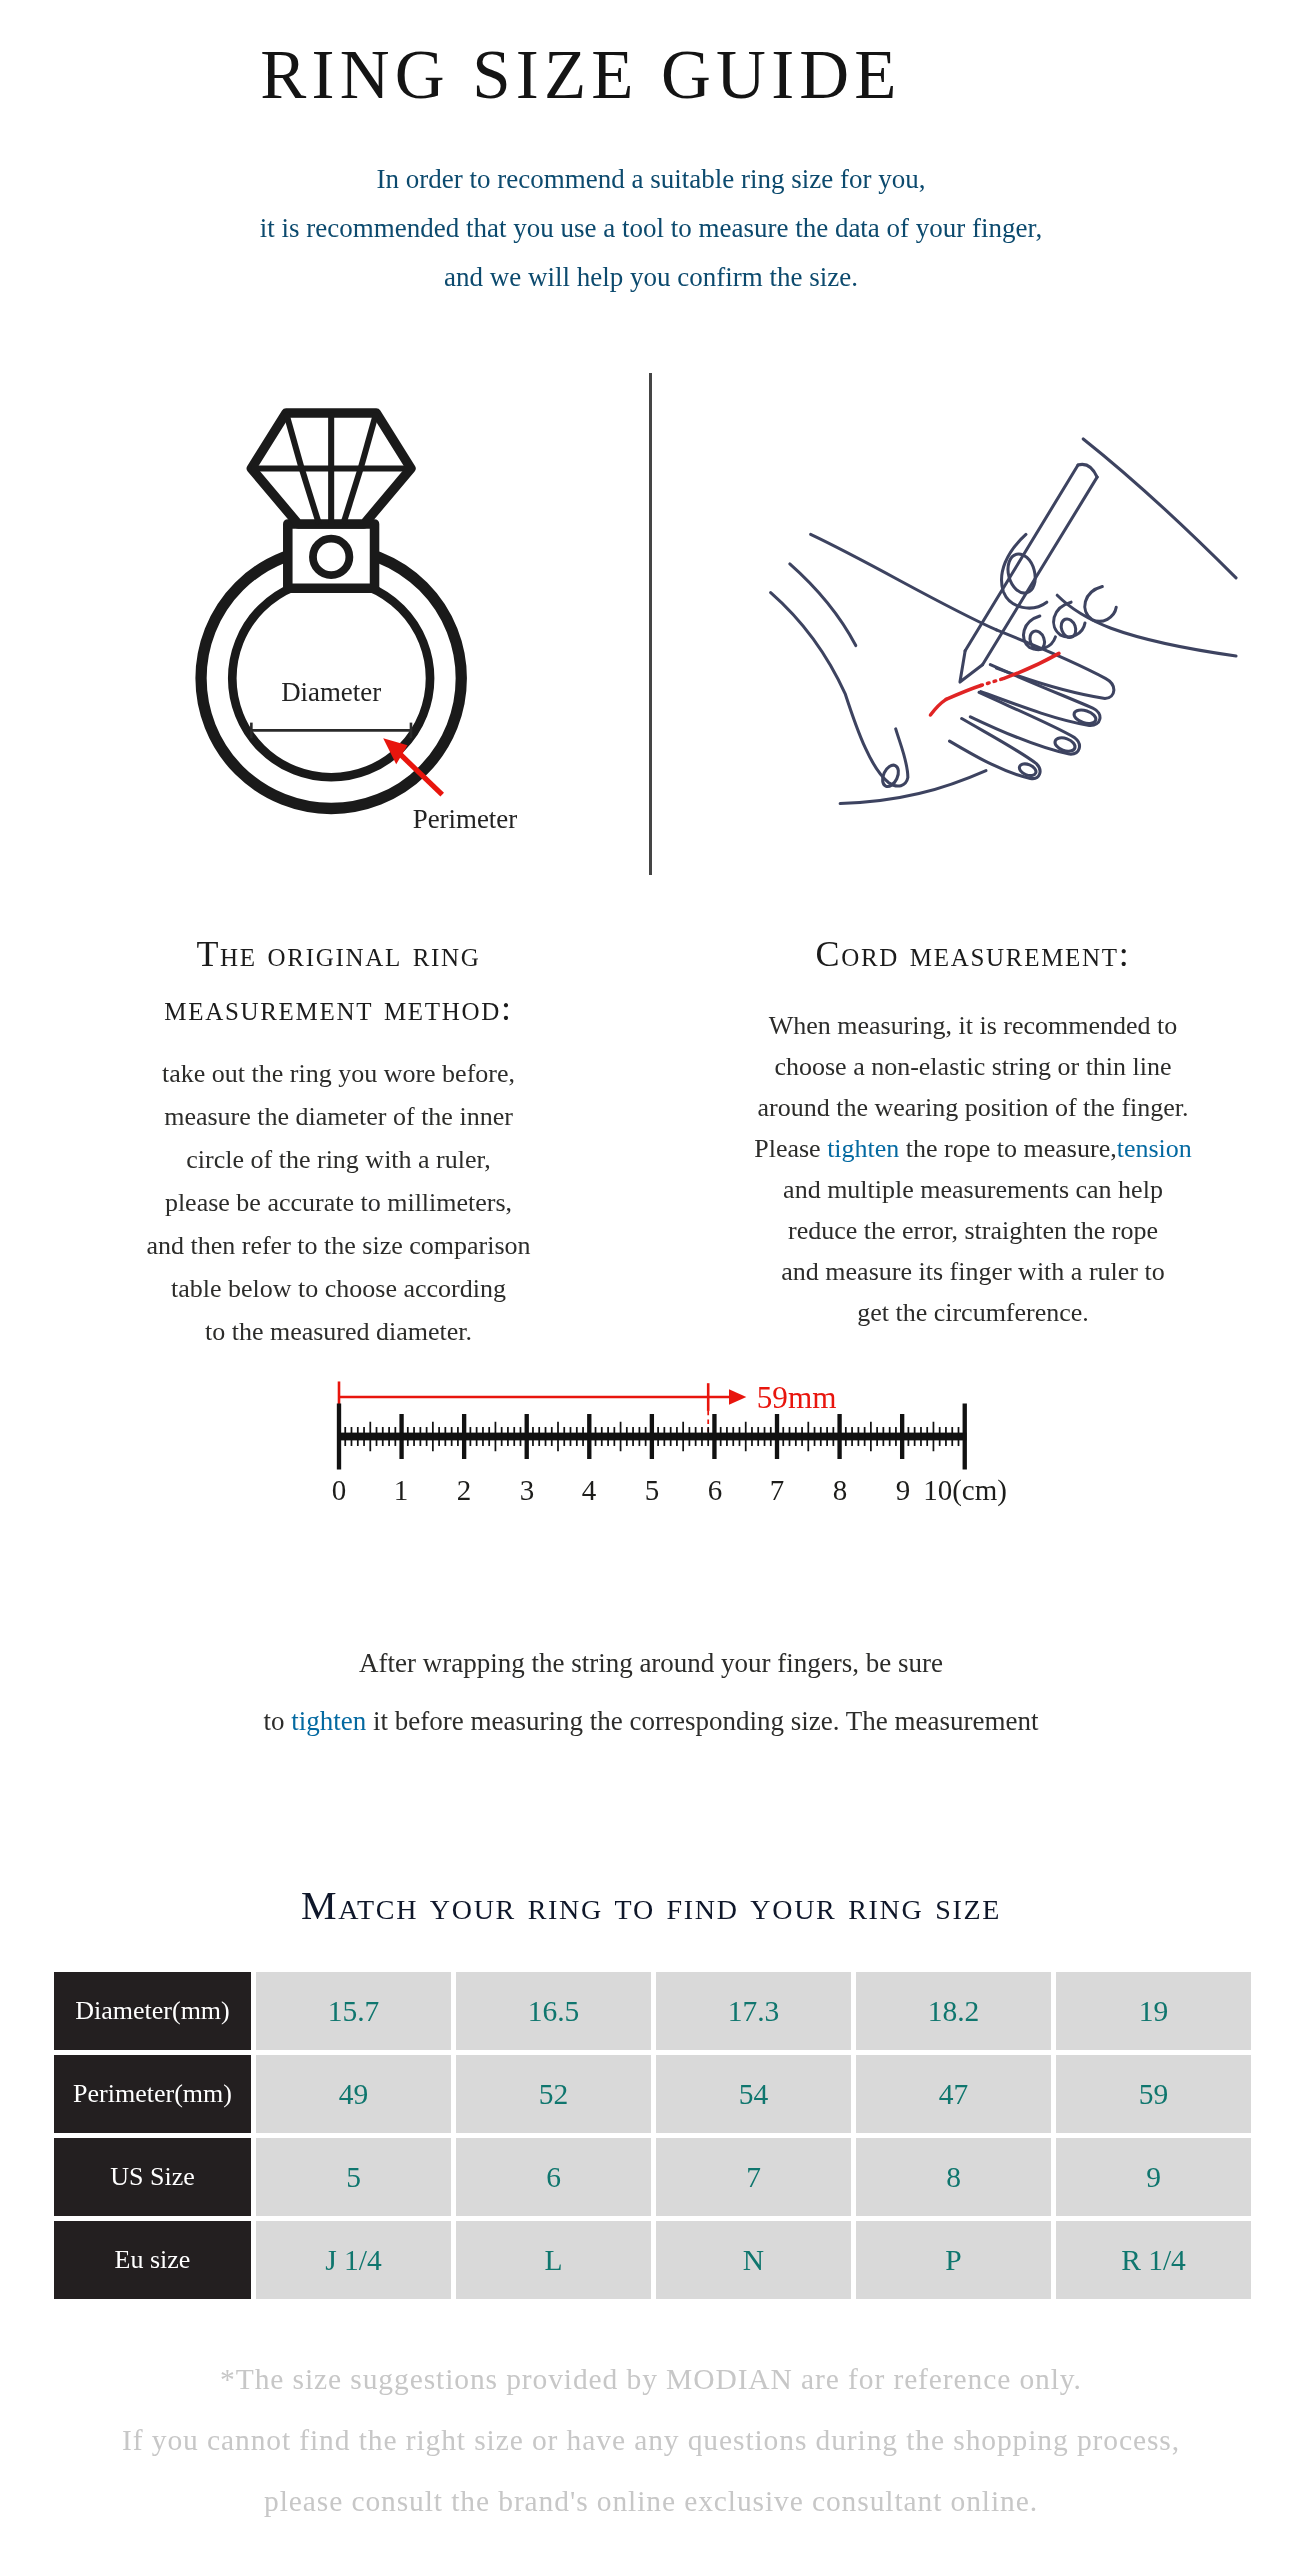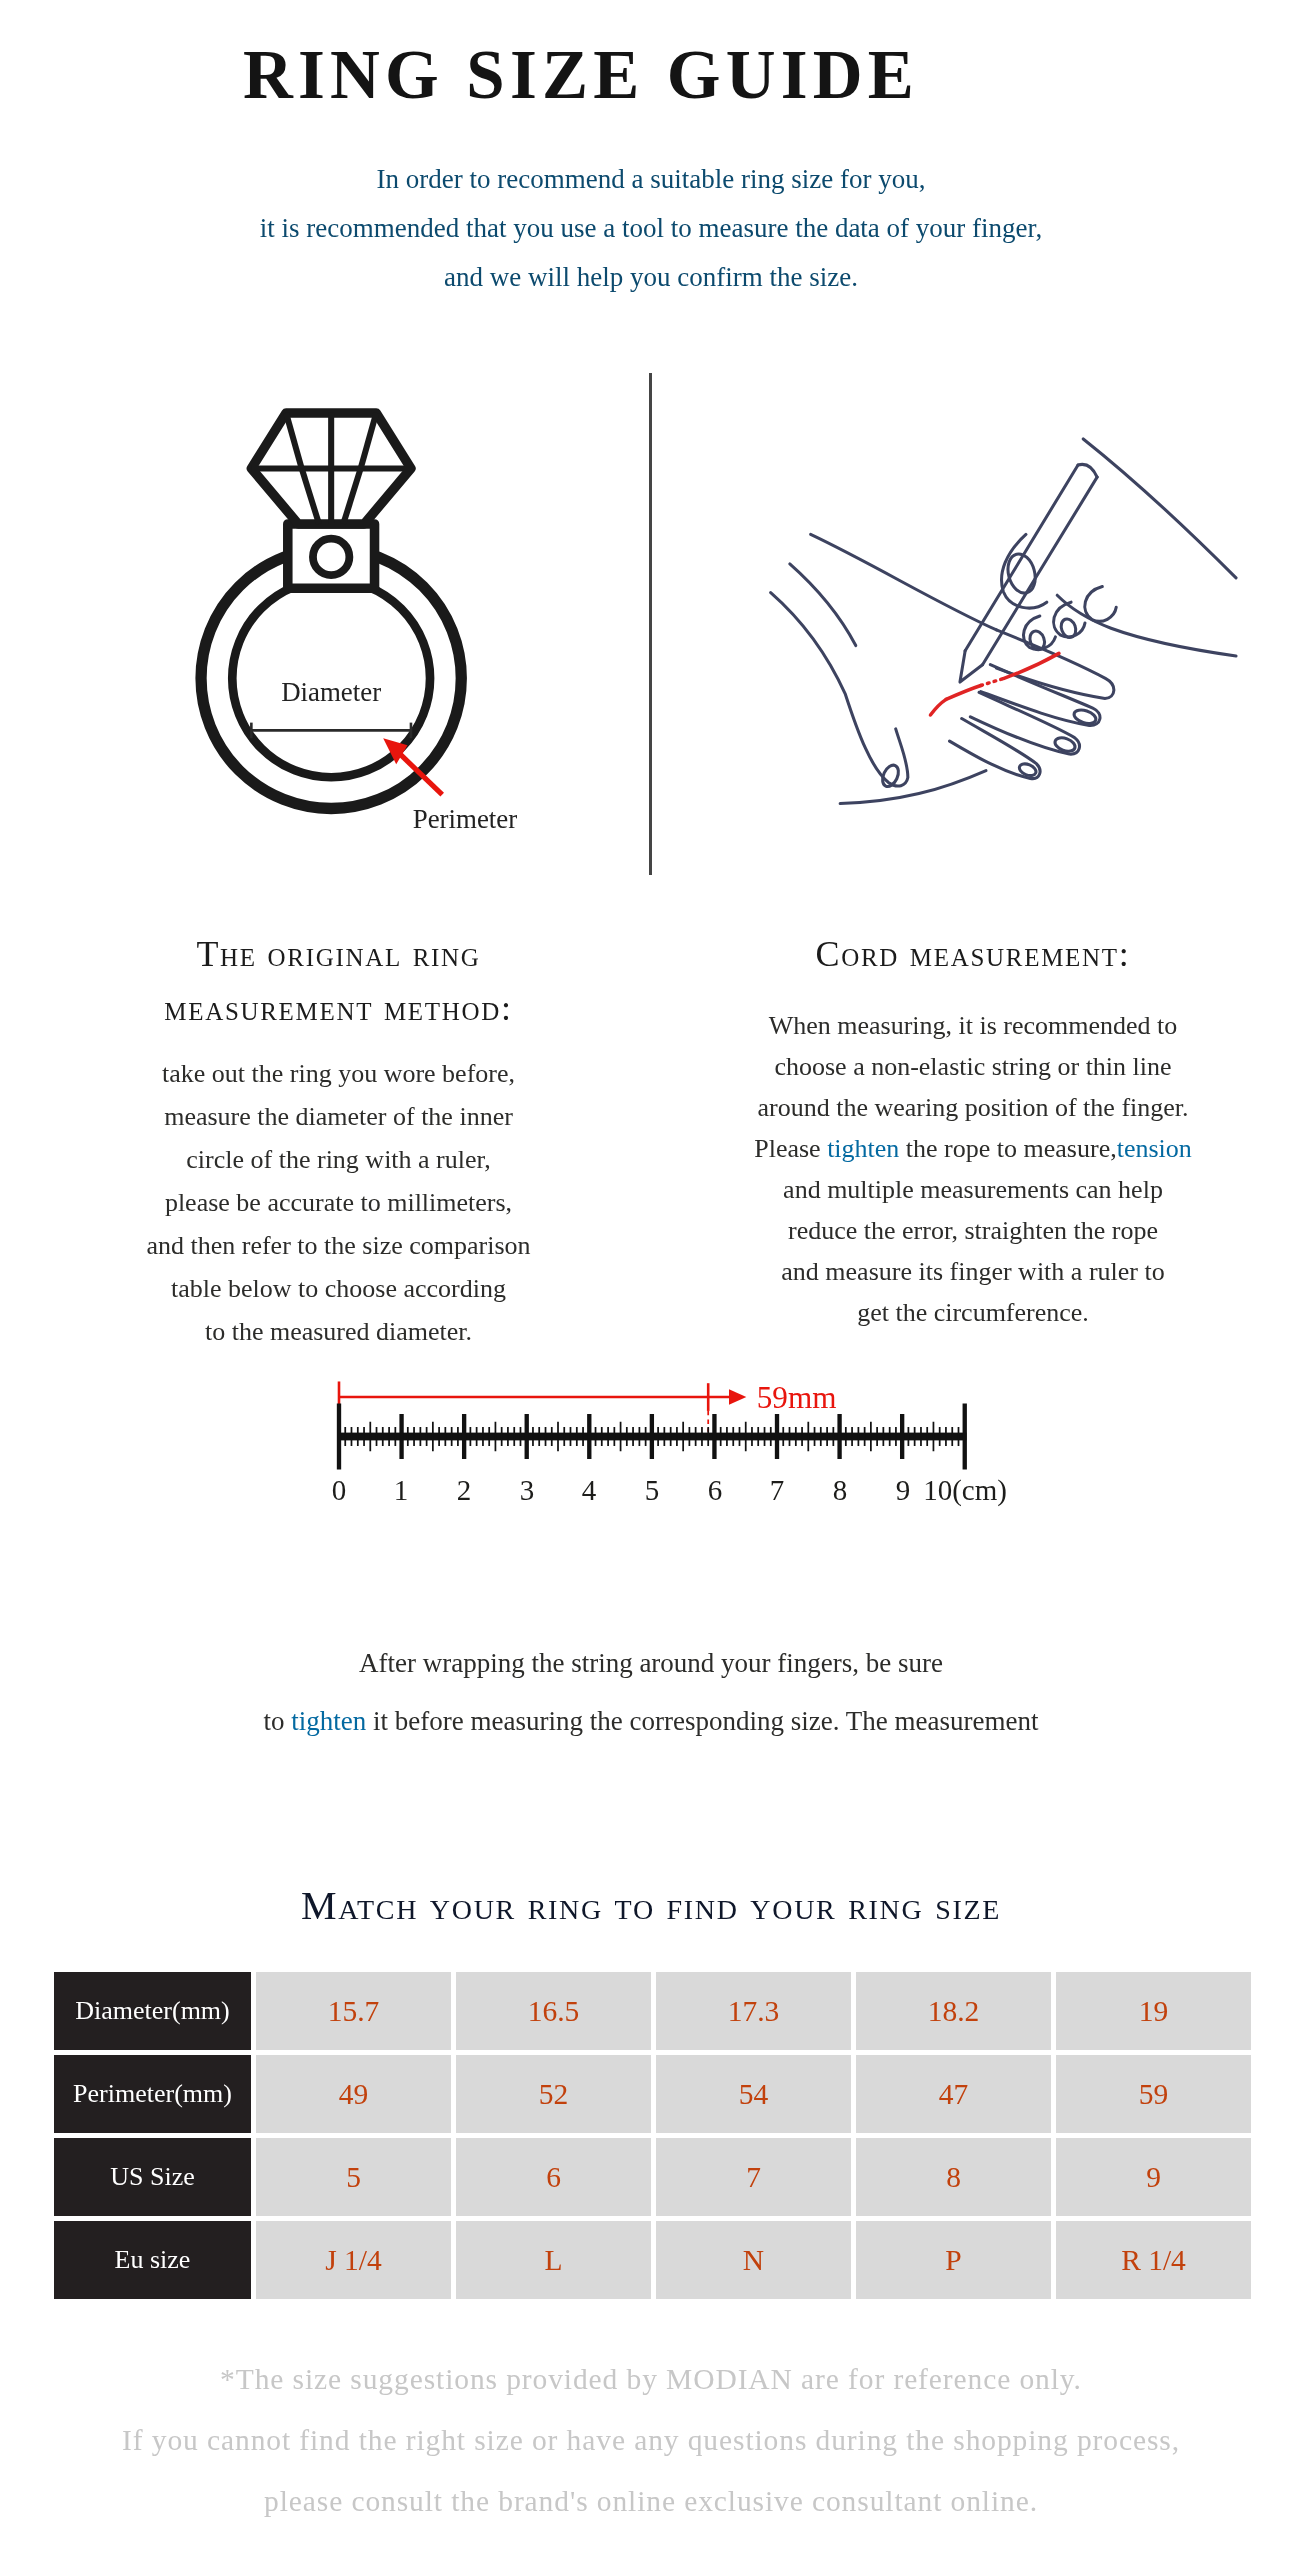--- a/index.html
+++ b/index.html
@@ -5,21 +5,21 @@
   html,body{margin:0;padding:0;}
   body{
     width:1302px;height:2576px;position:relative;background:#ffffff;
     font-family:"Liberation Serif","DejaVu Serif",serif;color:#232321;
     overflow:hidden;
   }
   .abs{position:absolute;}
 
   .page-title{
     top:36px;left:0;width:1162px;text-align:center;
-    font-size:69px;letter-spacing:5.2px;font-weight:700;color:#141414;
+    font-size:69px;letter-spacing:5.2px;font-weight:400;color:#141414;
   }
   .intro{
     top:155px;left:0;width:1302px;text-align:center;
     font-size:27px;line-height:49px;color:#0c4a6e;
   }
 
   .divider{left:649px;top:373px;width:2.6px;height:502px;background:#454545;}
 
   .col-heading{
     font-variant:small-caps;font-size:36px;letter-spacing:1.7px;
@@ -53,21 +53,21 @@
 
   table.size-table{
     position:absolute;top:1967px;left:49px;
     border-collapse:separate;border-spacing:5.2px;
   }
   table.size-table th{
     width:195px;height:76px;background:#231f20;color:#ffffff;
     font-weight:400;font-size:26px;text-align:center;vertical-align:middle;
   }
   table.size-table td{
-    width:193px;height:76px;background:#d9d9d9;color:#c2410c;
+    width:193px;height:76px;background:#d9d9d9;color:#0f766e;
     font-size:29.5px;text-align:center;vertical-align:middle;
   }
 
   .disclaimer{
     top:2349px;left:0;width:1302px;text-align:center;
     font-size:29.5px;line-height:61px;color:#c7c7c7;letter-spacing:0.9px;
   }
 
   svg text{font-family:"Liberation Serif","DejaVu Serif",serif;}
 </style>

